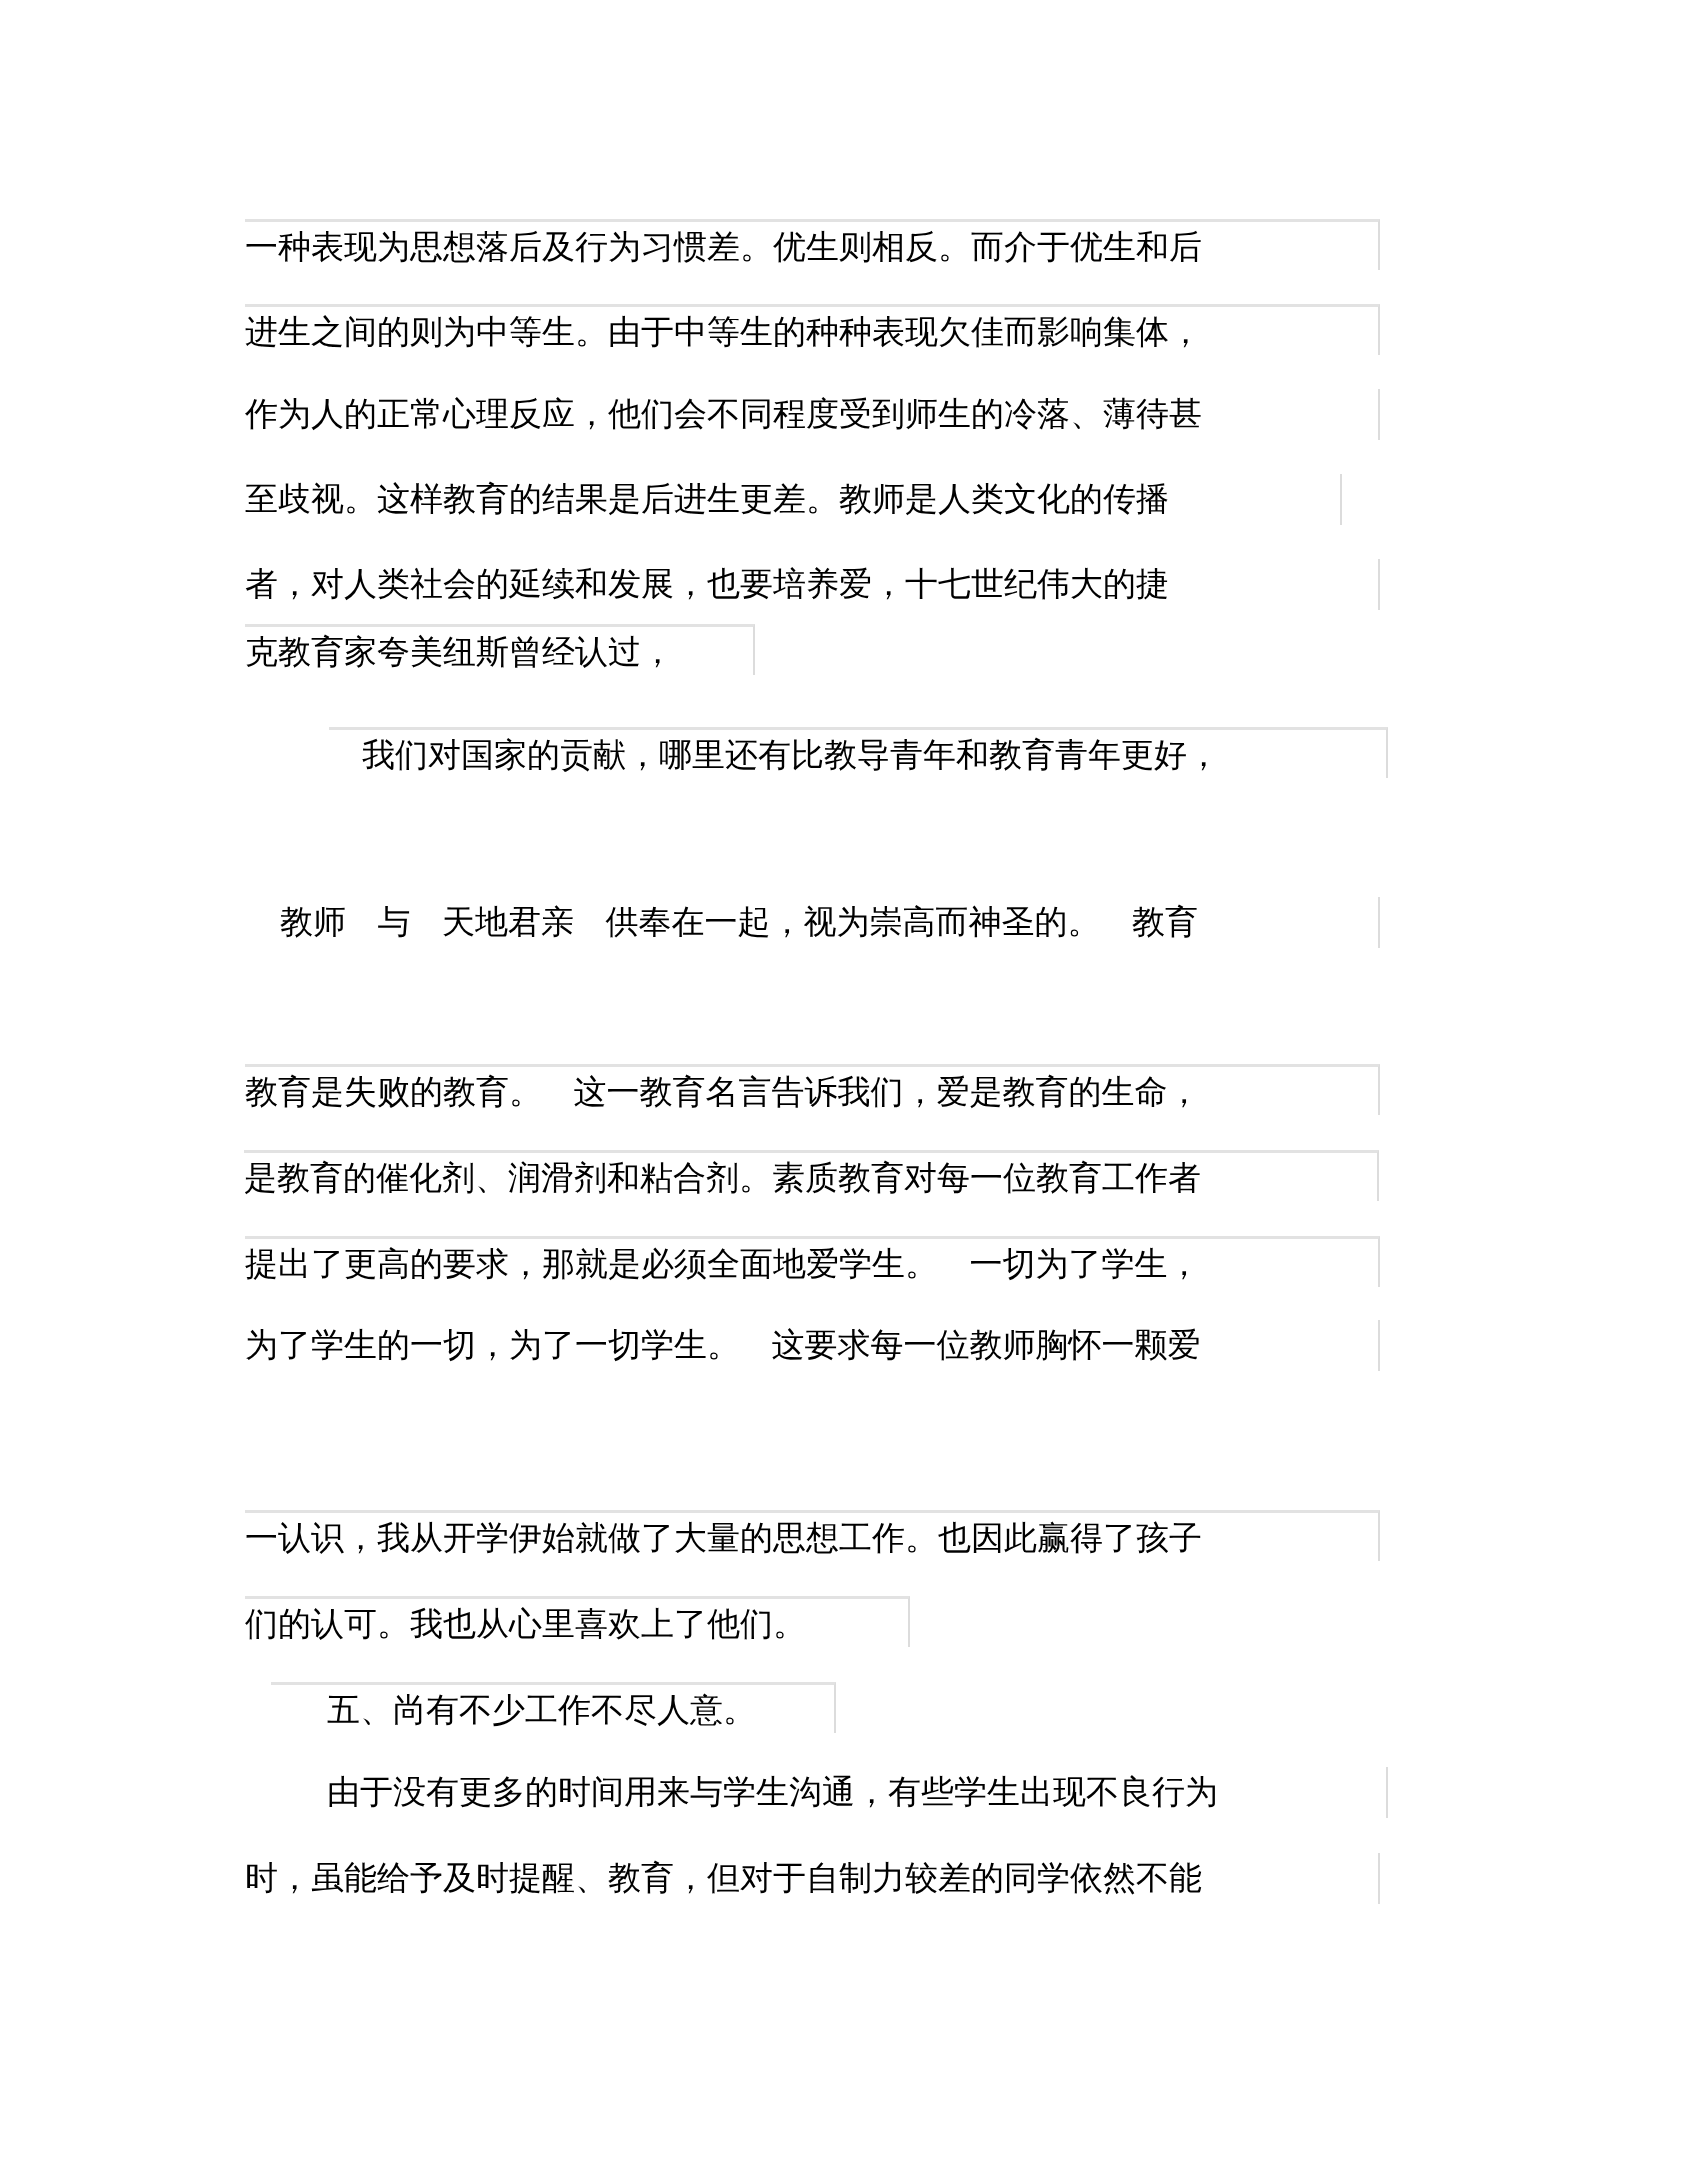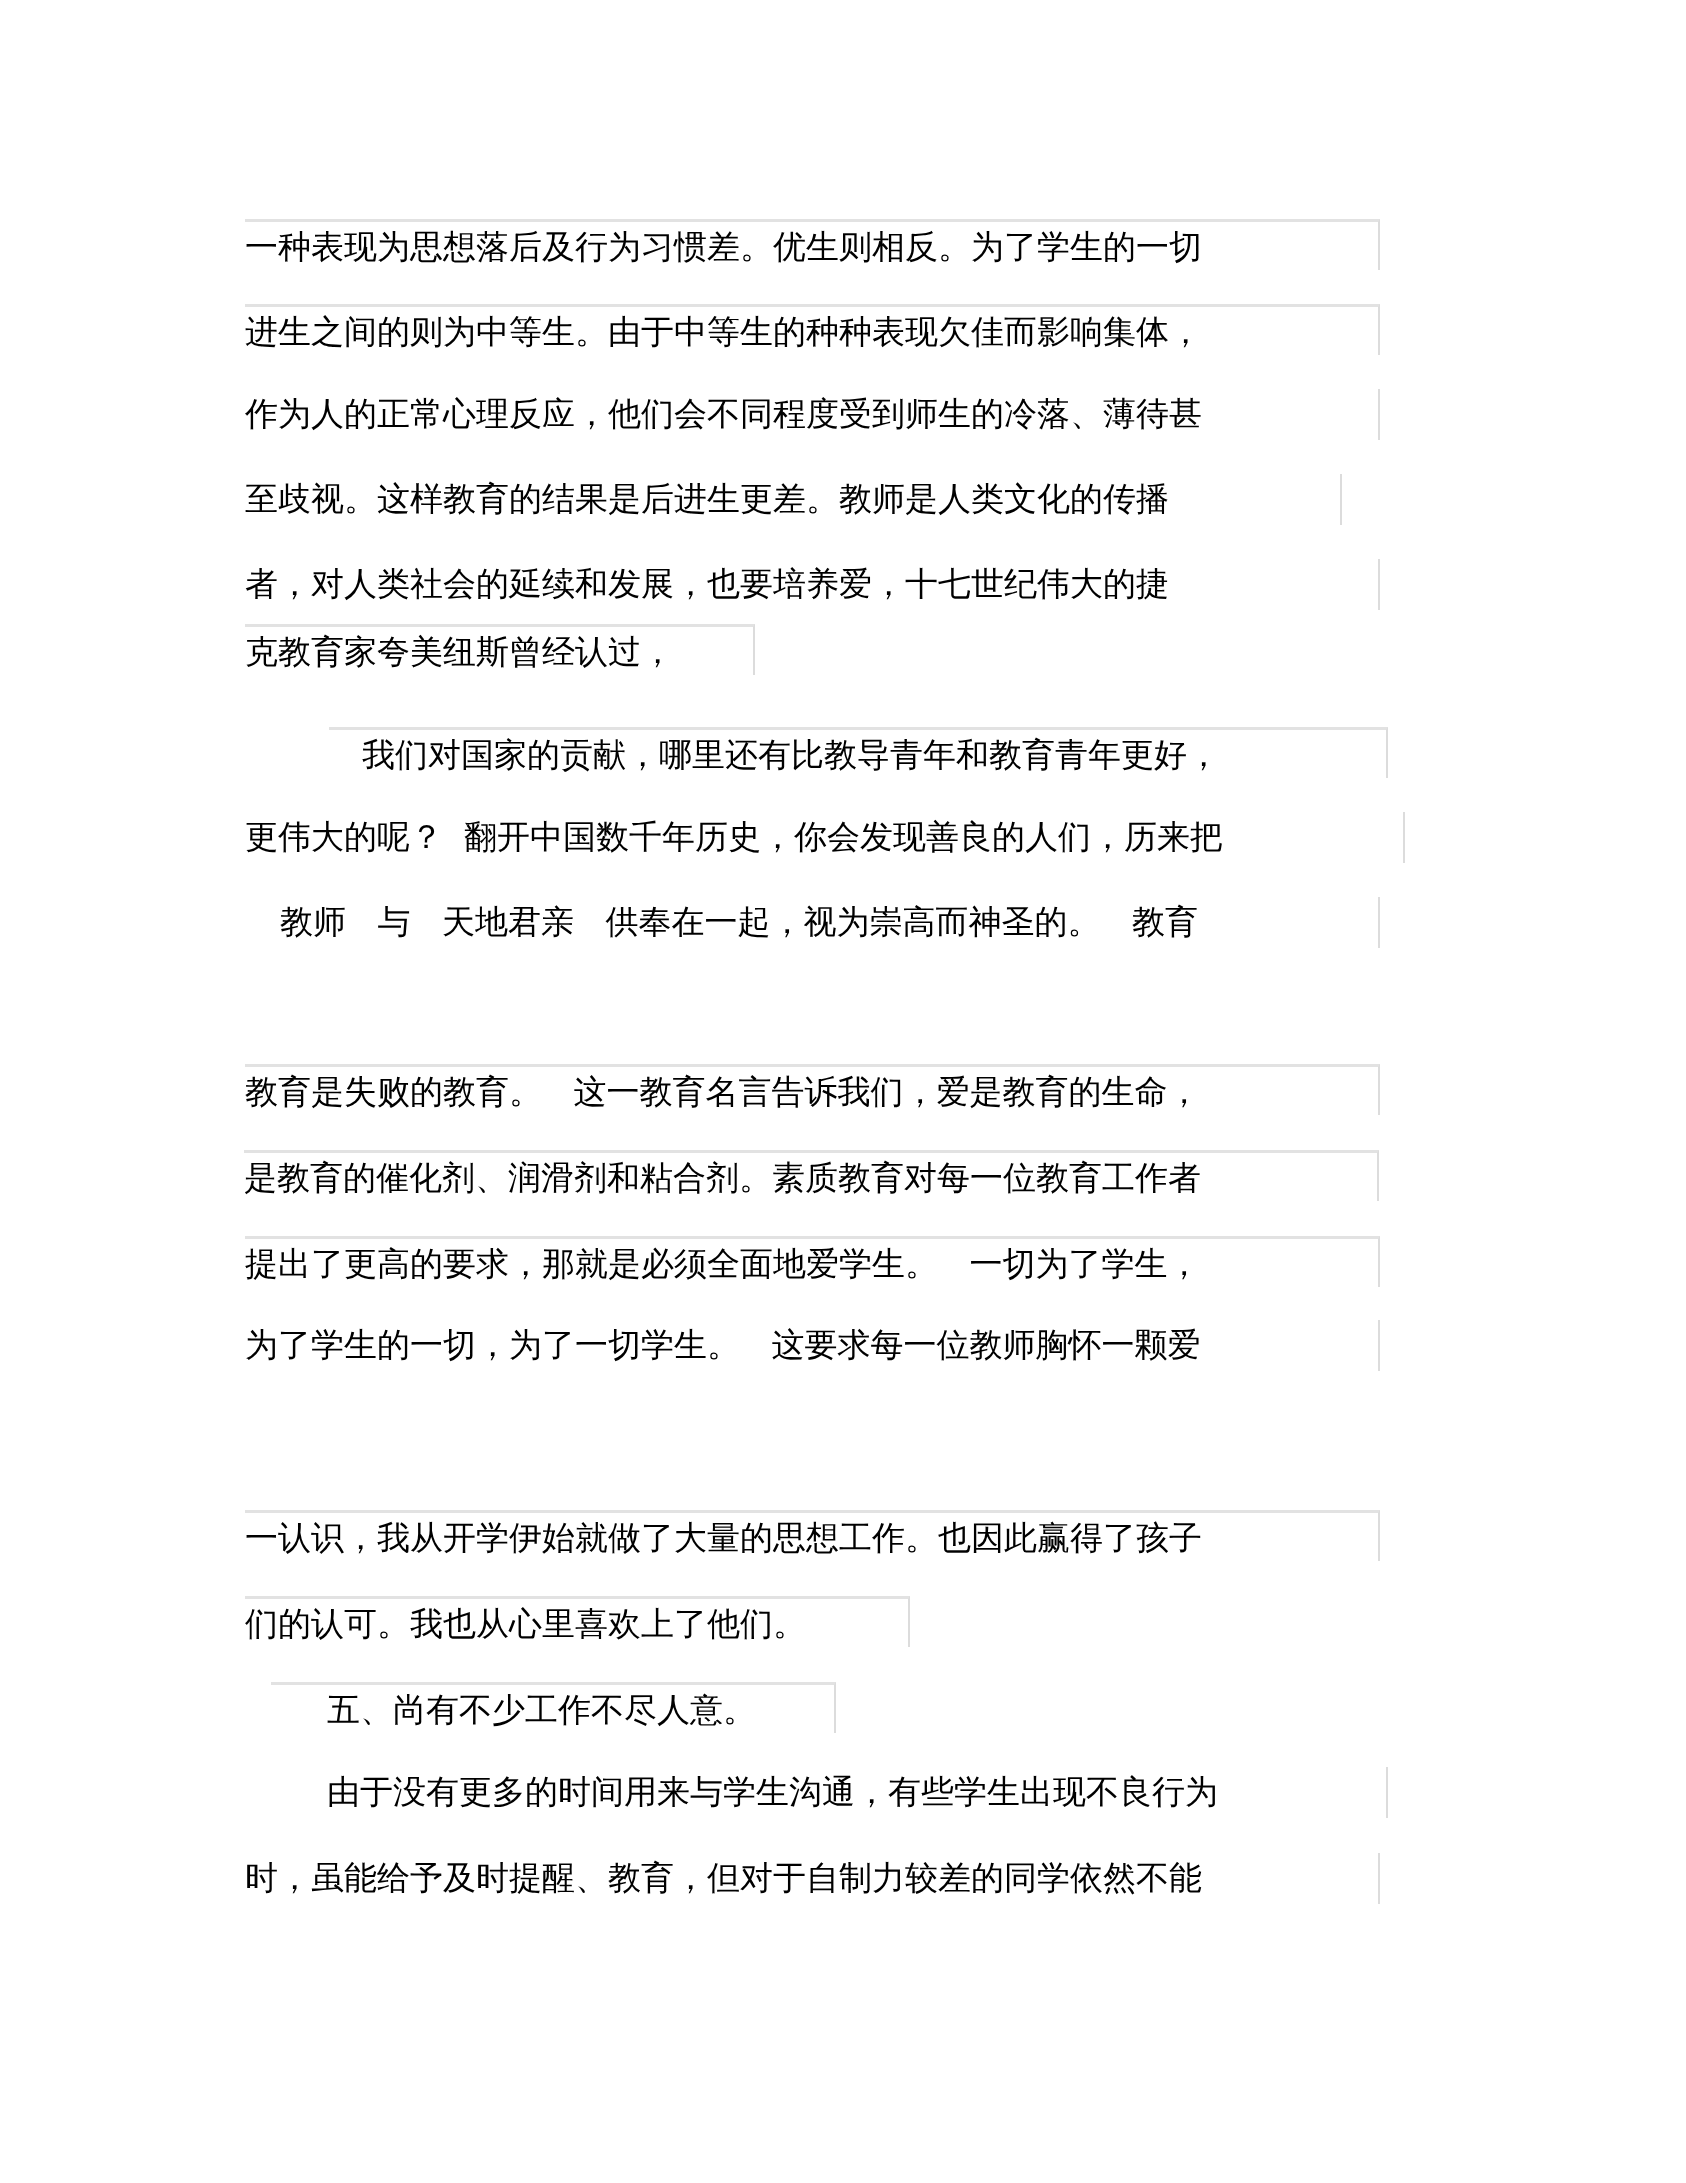--- a/index.html
+++ b/index.html
@@ -10,42 +10,39 @@
           border-right: 2.5px solid #dcdcdc; }
   .line.top { border-top: 3.3px solid #e2e2e2; }
   .line span { position: absolute; left: 0; top: 5px; font-size: 33px; line-height: 39px;
                white-space: pre; letter-spacing: 0px; }
 </style>
 </head>
 <body>
 
 <div class="page">
   <div class="line top" style="left:245px;top:219px;width:1135px;">
-      <span>一种表现为思想落后及行为习惯差。优生则相反。为了学生的一切</span>
+      <span>一种表现为思想落后及行为习惯差。优生则相反。而介于优生和后</span>
     </div>
   <div class="line top" style="left:245px;top:304px;width:1135px;">
       <span>进生之间的则为中等生。由于中等生的种种表现欠佳而影响集体，</span>
     </div>
   <div class="line" style="left:245px;top:389px;width:1135px;">
       <span>作为人的正常心理反应，他们会不同程度受到师生的冷落、薄待甚</span>
     </div>
   <div class="line" style="left:245px;top:474px;width:1097px;">
       <span>至歧视。这样教育的结果是后进生更差。教师是人类文化的传播</span>
     </div>
   <div class="line" style="left:245px;top:559px;width:1135px;">
       <span>者，对人类社会的延续和发展，也要培养爱，十七世纪伟大的捷</span>
     </div>
   <div class="line top" style="left:245px;top:624px;width:510px;">
       <span>克教育家夸美纽斯曾经认过，</span>
     </div>
   <div class="line top" style="left:329px;top:727px;width:1059px;">
       <span style="left:33px;">我们对国家的贡献，哪里还有比教导青年和教育青年更好，</span>
-    </div>
-  <div class="line" style="left:245px;top:812px;width:1160px;">
-      <span>更伟大的呢？  翻开中国数千年历史，你会发现善良的人们，历来把</span>
     </div>
   <div class="line" style="left:245px;top:897px;width:1135px;">
       <span style="left:35px;">教师   与   天地君亲   供奉在一起，视为崇高而神圣的。   教育</span>
     </div>
   <div class="line top" style="left:245px;top:1064px;width:1135px;">
       <span>教育是失败的教育。   这一教育名言告诉我们，爱是教育的生命，</span>
     </div>
   <div class="line top" style="left:244px;top:1150px;width:1135px;">
       <span>是教育的催化剂、润滑剂和粘合剂。素质教育对每一位教育工作者</span>
     </div>

